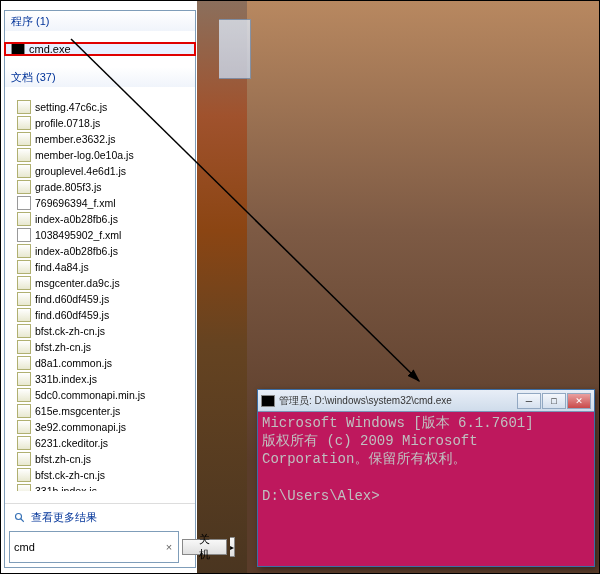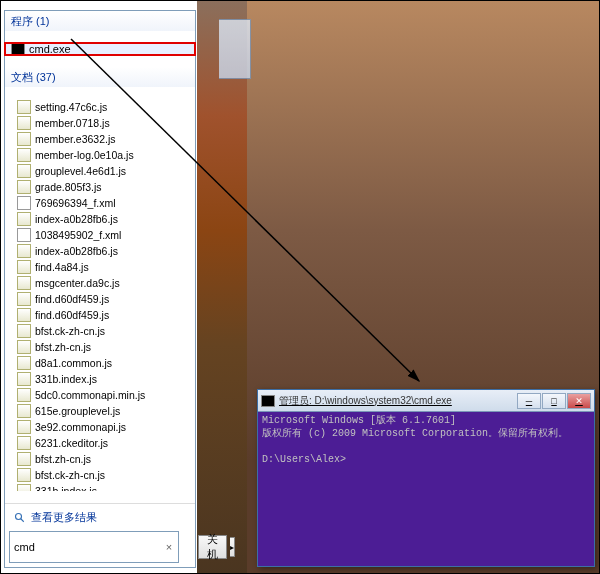--- a/index.html
+++ b/index.html
@@ -21,32 +21,32 @@
 .icon-js { background: linear-gradient(#fff,#e8e8d0); border: 1px solid #b0b070; font-size: 7px; text-align: center; line-height: 11px; color: #666; }
 .icon-xml { background: #fff; border: 1px solid #999; font-size: 7px; }
 .icon-search { width: 12px; height: 12px; }
 
 .footer-area { border-top: 1px solid #ddd; padding: 4px; }
 .see-more { color: #003399; padding: 2px 4px 6px 4px; display: flex; align-items: center; gap: 4px; cursor: pointer; font-size: 11px; text-align: center; }
 .search-row { display: flex; gap: 3px; align-items: center; }
 .search-box { flex: 1; display: flex; border: 1px solid #7f9db9; background: #fff; height: 32px; }
 .search-input { flex: 1; border: none; font-size: 11px; padding: 0 4px; outline: none; }
 .search-clear { width: 18px; display: flex; align-items: center; justify-content: center; color: #666; cursor: pointer; font-size: 11px; }
-.shutdown-btn { border: 1px solid #888; background: linear-gradient(#f8f8f8,#e0e0e0); padding: 2px 8px; height: 24px; font-size: 11px; display: flex; align-items: center; cursor: pointer; margin-left: 16px; }
+.shutdown-btn { border: 1px solid #888; background: linear-gradient(#f8f8f8,#e0e0e0); padding: 2px 16px; height: 16px; font-size: 11px; display: flex; align-items: center; cursor: pointer; }
 .shutdown-arrow { border: 1px solid #888; border-left: none; background: linear-gradient(#f8f8f8,#e0e0e0); width: 14px; height: 20px; display: flex; align-items: center; justify-content: center; cursor: pointer; font-size: 8px; }
 
 
 .cmd-window { position: absolute; left: 256px; top: 388px; width: 338px; height: 178px; border: 1px solid #3c6ea5; background: #000; z-index: 3; box-shadow: 2px 2px 6px rgba(0,0,0,0.4); }
-.cmd-titlebar { height: 22px; background: linear-gradient(#e8eef7,#cfdceb); display: flex; align-items: center; padding: 0 3px; gap: 4px; border-bottom: 1px solid #7a96b8; text-decoration: underline; }
+.cmd-titlebar { height: 22px; background: linear-gradient(#e8eef7,#cfdceb); display: flex; align-items: center; padding: 0 3px; gap: 4px; border-bottom: 1px solid #7a96b8; }
 .cmd-title-icon { width: 14px; height: 12px; background: #000; border: 1px solid #888; }
 .cmd-title-text { flex: 1; font-size: 10px; color: #333; white-space: nowrap; overflow: hidden; }
 .cmd-btns { display: flex; gap: 1px; }
 .cmd-btn { width: 24px; height: 16px; background: linear-gradient(#f4f7fc,#d5e0ee); border: 1px solid #92a8c2; display: flex; align-items: center; justify-content: center; font-size: 9px; cursor: pointer; }
 .cmd-btn.close { background: linear-gradient(#e9a0a0,#c94a4a); color: #fff; }
-.cmd-body { position: absolute; top: 22px; bottom: 0; left: 0; right: 0; background: #4c1d95; color: #c0c0c0; font-family: "Consolas","Courier New",monospace; font-size: 10px; padding: 2px 4px; line-height: 1.3; white-space: pre-wrap; }
+.cmd-body { position: absolute; top: 22px; bottom: 0; left: 0; right: 0; background: #be185d; color: #c0c0c0; font-family: "Consolas","Courier New",monospace; font-size: 14px; padding: 2px 4px; line-height: 1.3; white-space: pre-wrap; }
 
 
 .arrow-svg { position: absolute; left: 0; top: 0; width: 600px; height: 574px; z-index: 4; pointer-events: none; }
 
 
 .bg-window { position: absolute; left: 218px; top: 18px; width: 32px; height: 60px; background: linear-gradient(#dde7f5,#c9d7eb); border: 1px solid #7a96b8; border-left: none; z-index: 1; opacity: 0.8; }
 </style>
 </head>
 <body>
 
@@ -61,21 +61,21 @@
     <span>cmd.exe</span>
   </div>
   <div class="section-header">文档 (37)</div>
   <div class="file-list" id="file-list">
       <div class="file-item">
         <span class="icon-box icon-js"></span>
         <span>setting.47c6c.js</span>
       </div>
       <div class="file-item">
         <span class="icon-box icon-js"></span>
-        <span>member.0718.js</span>
+        <span>profile.0718.js</span>
       </div>
       <div class="file-item">
         <span class="icon-box icon-js"></span>
         <span>member.e3632.js</span>
       </div>
       <div class="file-item">
         <span class="icon-box icon-js"></span>
         <span>member-log.0e10a.js</span>
       </div>
       <div class="file-item">
@@ -133,21 +133,21 @@
       <div class="file-item">
         <span class="icon-box icon-js"></span>
         <span>331b.index.js</span>
       </div>
       <div class="file-item">
         <span class="icon-box icon-js"></span>
         <span>5dc0.commonapi.min.js</span>
       </div>
       <div class="file-item">
         <span class="icon-box icon-js"></span>
-        <span>615e.grouplevel.js</span>
+        <span>615e.msgcenter.js</span>
       </div>
       <div class="file-item">
         <span class="icon-box icon-js"></span>
         <span>3e92.commonapi.js</span>
       </div>
       <div class="file-item">
         <span class="icon-box icon-js"></span>
         <span>6231.ckeditor.js</span>
       </div>
       <div class="file-item">

